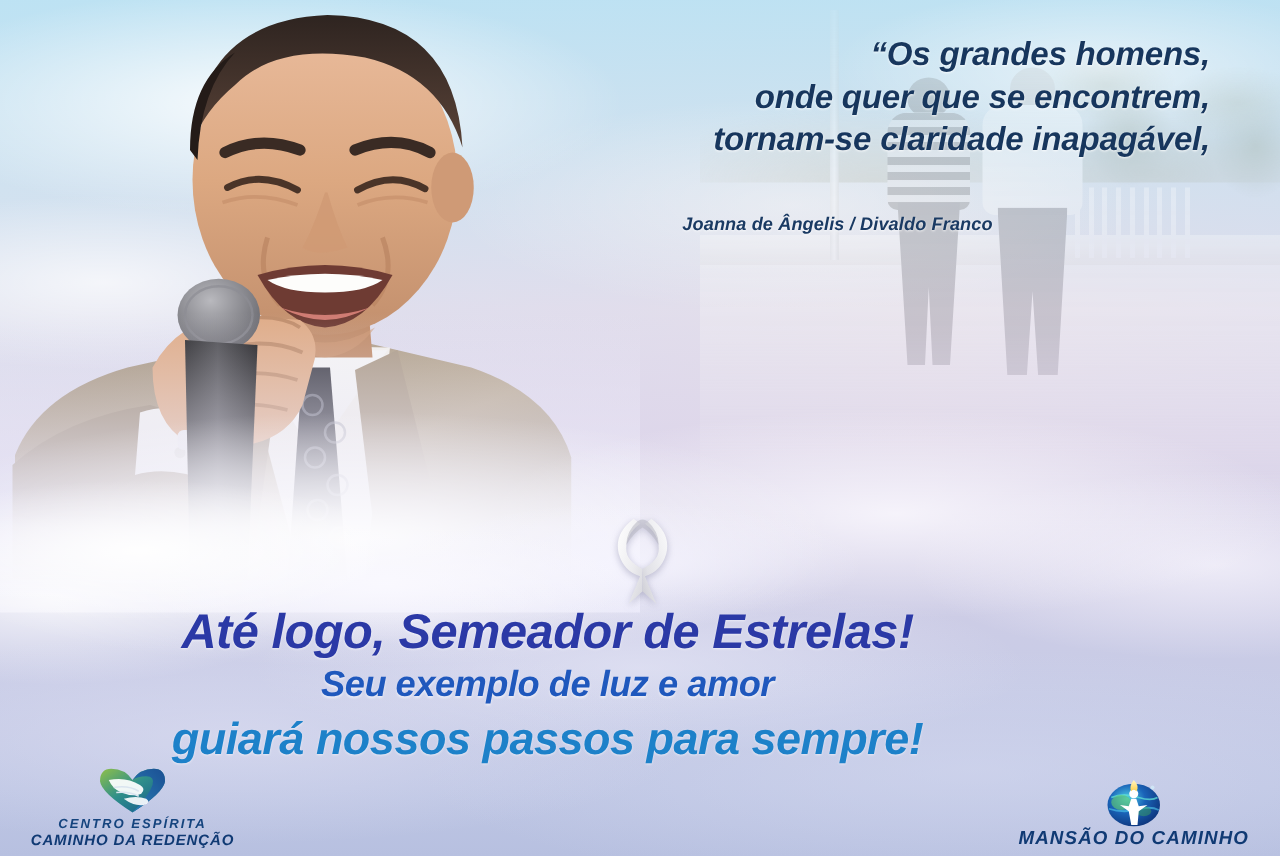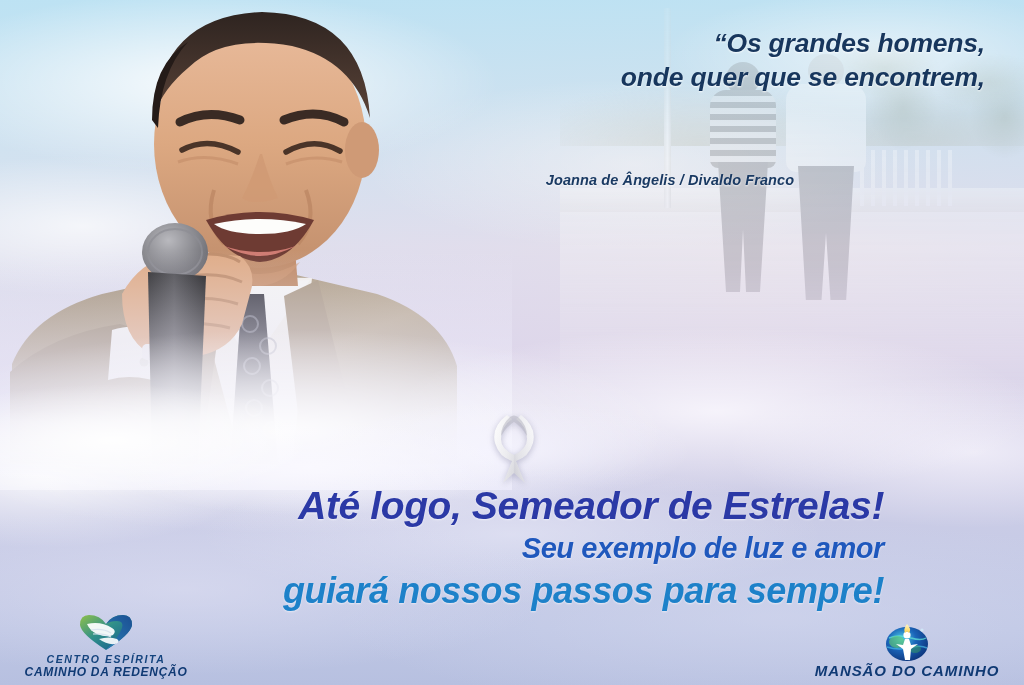--- a/index.html
+++ b/index.html
@@ -89,38 +89,38 @@
   .mist{
     position:absolute; left:0; top:330px; width:700px; height:190px; pointer-events:none;
     background:
       radial-gradient(ellipse 300px 80px at 16% 58%, rgba(255,255,255,0.95), rgba(255,255,255,0) 70%),
       radial-gradient(ellipse 280px 70px at 44% 72%, rgba(250,249,255,0.9), rgba(255,255,255,0) 70%),
       radial-gradient(ellipse 260px 70px at 72% 64%, rgba(246,245,255,0.82), rgba(255,255,255,0) 72%);
   }
 
   
   .quote{
-    position:absolute; right:39px; top:26px; width:620px; text-align:right;
+    position:absolute; right:56px; top:26px; width:620px; text-align:right;
     color:#17365d; font-style:italic; font-weight:bold;
     font-size:26.5px; line-height:34px; letter-spacing:-0.2px;
     text-shadow:0 1px 2px rgba(255,255,255,0.85);
   }
   .quote .ln{ display:block; white-space:nowrap; }
   .attribution{
     position:absolute; right:44px; top:172px; width:620px; text-align:center;
     color:#1a3a63; font-style:italic; font-weight:bold; font-size:14.5px;
     letter-spacing:0.1px; text-shadow:0 1px 2px rgba(255,255,255,0.8);
   }
 
   
   .ribbon{ position:absolute; left:481px; top:409px; width:66px; height:76px; }
   .ribbon svg{ display:block; width:100%; height:100%; filter:drop-shadow(0 2px 3px rgba(90,90,130,0.35)); }
 
   
-  .headline{ position:absolute; left:16px; top:486px; width:868px; text-align:right; }
+  .headline{ position:absolute; left:4px; top:486px; width:868px; text-align:center; }
   .headline .hl{
     display:block; font-style:italic; font-weight:bold; white-space:nowrap;
     letter-spacing:-0.4px; text-shadow:0 1px 2px rgba(255,255,255,0.55);
   }
   .hl1{ font-size:39px; line-height:39px; color:#2b39a6; }
   .hl2{ font-size:29px; line-height:40px; color:#1f58bd; margin-top:3px; }
   .hl3{ font-size:36px; line-height:40px; color:#1d81c9; margin-top:3px; }
 
   
   .logo{ position:absolute; bottom:6px; text-align:center;font-style:italic; }
@@ -254,20 +254,21 @@
   </div>
   <div class="portrait-fade"></div>
 
   <div class="cloudlayer c2"></div>
   <div class="mist"></div>
   <div class="cloudlayer c3"></div>
 
   <div class="quote">
     <span class="ln">“Os grandes homens,</span>
     <span class="ln">onde quer que se encontrem,</span>
+    <span class="ln">tornam-se claridade inapagável,</span>
   </div>
   <div class="attribution">Joanna de Ângelis / Divaldo Franco</div>
 
   <div class="ribbon">
     <svg viewBox="0 0 66 76" xmlns="http://www.w3.org/2000/svg">
       <defs>
         <linearGradient id="rbA" x1="0" y1="0" x2="1" y2="1">
           <stop offset="0%" stop-color="#ffffff"></stop>
             <stop offset="60%" stop-color="#ececef"></stop>
             <stop offset="100%" stop-color="#d6d6dc"></stop>

